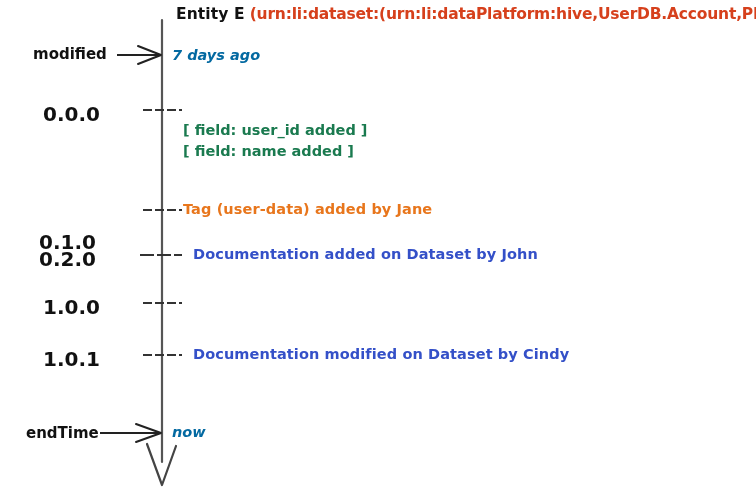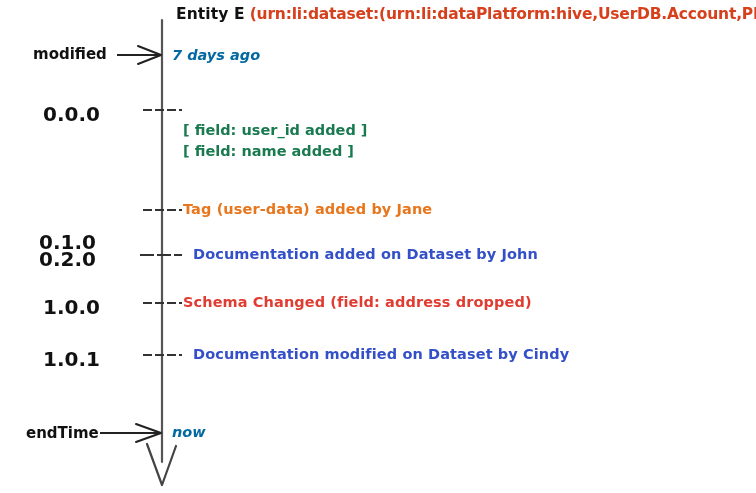--- a/index.html
+++ b/index.html
@@ -139,21 +139,20 @@
   <div class="event-sub" style="top:122px; color:#1a7a4f;">[ field: user_id added ]</div>
   <div class="event-sub" style="top:143px; color:#1a7a4f;">[ field: name added ]</div>
 
   <div class="event-version" style="left:34px; top:202px;margin-top:28px;">0.1.0</div>
   <div class="event-text" style="top:201px; color:#e8761c;">Tag (user-data) added by Jane</div>
 
   <div class="event-version" style="left:34px; top:247px;">0.2.0</div>
   <div class="event-text" style="top:246px; left:193px; color:#3450c8;">Documentation added on Dataset by John</div>
 
   <div class="event-version" style="left:38px; top:295px;">1.0.0</div>
-  <div class="event-text" style="top:294px; color:#e03c31;">Schema Changed (field: address dropped)</div>
 
   <div class="event-version" style="left:38px; top:347px;">1.0.1</div>
   <div class="event-text" style="top:346px; left:193px; color:#3450c8;">Documentation modified on Dataset by Cindy</div>
 
   <div class="edge-label" id="end-time-label">endTime</div>
   <div class="edge-value" id="end-time-value">now</div>
 
 </div>
 
 </body></html>

